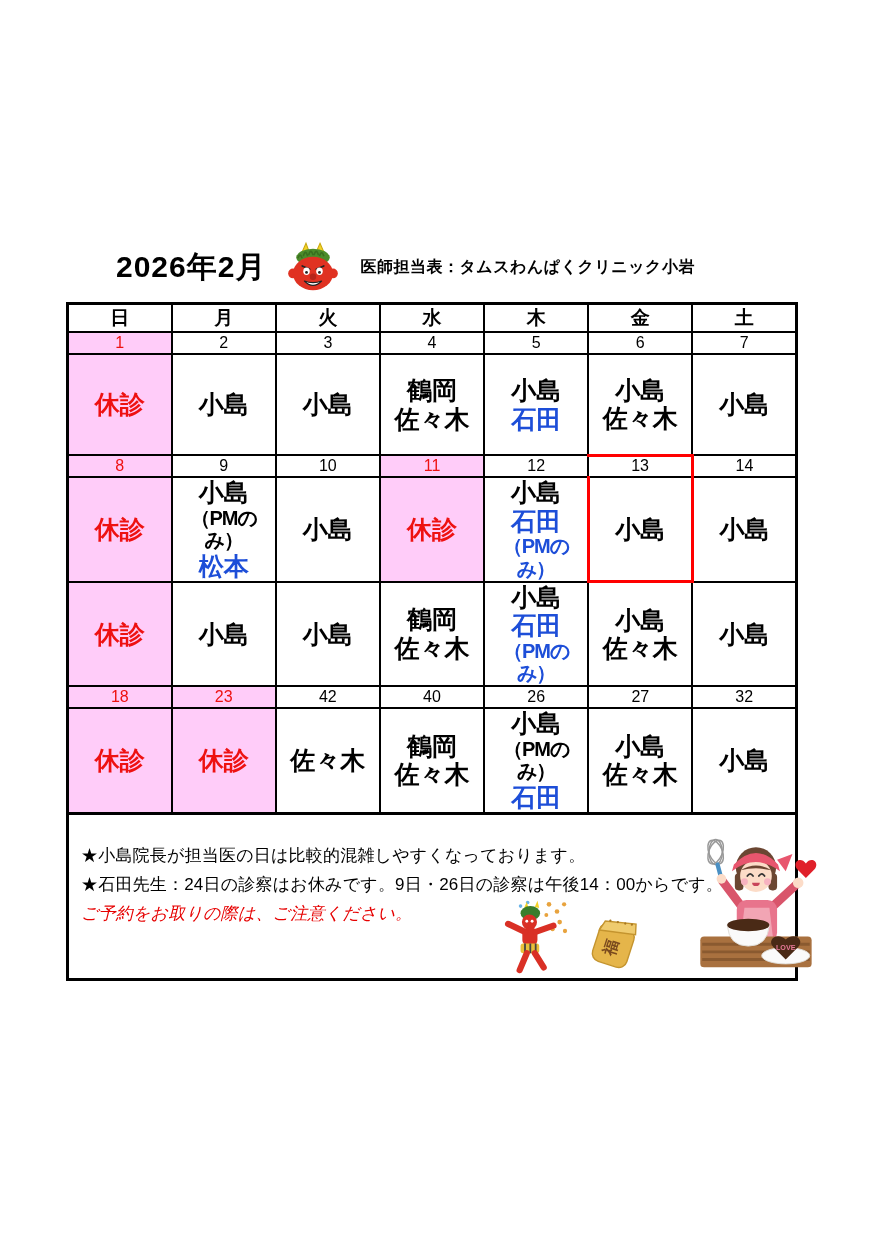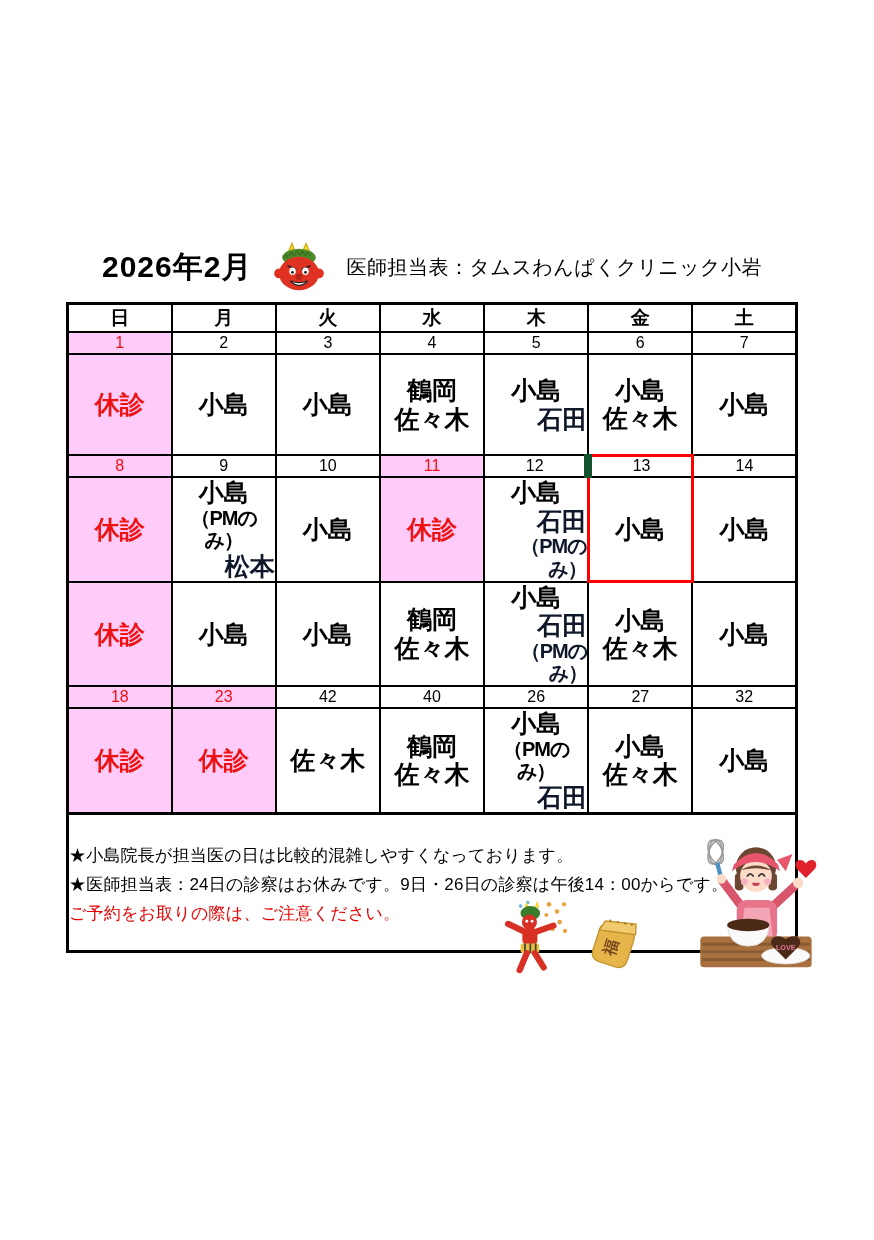--- a/index.html
+++ b/index.html
@@ -6,27 +6,27 @@
   html, body { background: #fff; }
   body {
     width: 874px; height: 1240px;
     position: relative;
     font-family: "Liberation Sans", sans-serif;
     color: #000;
     overflow: hidden;
   }
   .title {
     position: absolute;
-    top: 240px; left: 102px;
+    top: 240px; left: 116px;
     display: flex; align-items: center; gap: 20px;
     white-space: nowrap;
   }
   .title-month { font-size: 30px; font-weight: 700; letter-spacing: 1px; }
   .title-oni svg { display: block; }
-  .title-heading { font-size: 20px; font-weight: 400; letter-spacing: 0.5px; }
+  .title-heading { font-size: 16px; font-weight: 700; letter-spacing: 0.5px; }
 
   .content {
     position: absolute;
     top: 302px; left: 66px;
     width: 732px;
   }
   table.calendar {
     width: 100%;
     border-collapse: collapse;
     table-layout: fixed;
@@ -52,44 +52,44 @@
   }
   tr.content-row td {
     height: 101px;
     font-size: 25px;
     font-weight: 700;
     line-height: 1.14;
   }
   td.pink { background: #FFCCF9; }
   .c-red { color: #EE1111; }
   .c-black { color: #000; }
-  .c-magenta { color: #0f172a; text-align: right; }
+  .c-magenta { color: #1d4ed8; }
   .line.pm { font-size: 20px; letter-spacing: -1px; }
   td.box-top {
     border-top: 3px solid #FF0000;
-    border-left: 8px solid #14532d;
+    border-left: 1px solid #14532d;
     border-right: 3px solid #FF0000;
   }
   td.box-bottom {
     border-bottom: 3px solid #FF0000;
     border-left: 3px solid #FF0000;
     border-right: 3px solid #FF0000;
   }
 
   .notes {
     position: relative;
     width: 100%;
-    height: 138px;
+    height: 166px;
     border: 3px solid #000;
     border-top: none;
-    padding: 26px 10px 0 0;
+    padding: 26px 10px 0 12px;
     font-size: 17px;
   }
   .notes .note-line { line-height: 29px; letter-spacing: 0.2px; }
-  .note-line.c-red { color: #E60000; }
+  .note-line.c-red { color: #E60000; font-style: italic; }
 
   .illu { position: absolute; }
   .illu-oni-run  { left: 428px; top: 84px; }
   .illu-fuku-bag { left: 512px; top: 92px; }
   .illu-girl     { left: 623px; top: 14px; }
 </style>
 </head>
 <body>
 
 <div class="title">
@@ -261,21 +261,21 @@
           </td>
           <td>
             <div class="line c-black">小島</div>
           </td>
         </tr>
       </tbody>
   </table>
 
   <div class="notes">
     <div class="note-line c-black">★小島院長が担当医の日は比較的混雑しやすくなっております。</div>
-    <div class="note-line c-black">★医師担当表：24日の診察はお休みです。9日・26日の診察は午後14：00からです。</div>
+    <div class="note-line c-black">★石田先生：24日の診察はお休みです。9日・26日の診察は午後14：00からです。</div>
     <div class="note-line c-red">ご予約をお取りの際は、ご注意ください。</div>
 
     <span class="illu illu-oni-run">
       <svg width="72" height="80" viewBox="0 0 80 90">
         <circle cx="58" cy="6" r="2.6" fill="#E8A33D"></circle>
           <circle cx="67" cy="14" r="2.6" fill="#E8A33D"></circle>
         <circle cx="75" cy="6" r="2.4" fill="#E8A33D"></circle>
           <circle cx="70" cy="26" r="2.6" fill="#E8A33D"></circle>
         <circle cx="62" cy="34" r="2.4" fill="#E8A33D"></circle>
           <circle cx="76" cy="36" r="2.4" fill="#E8A33D"></circle>

